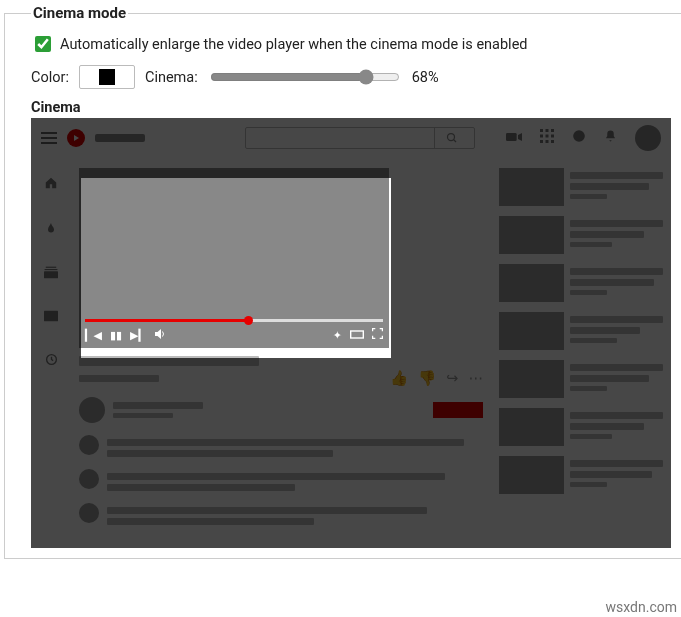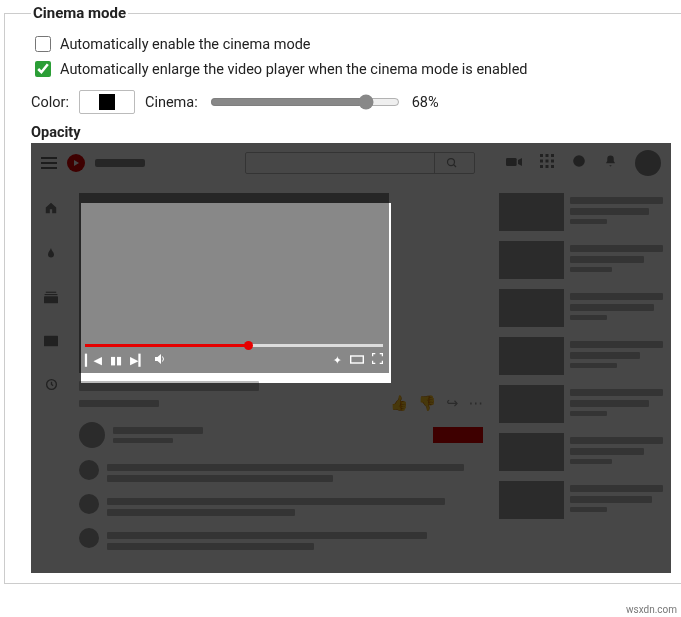--- a/index.html
+++ b/index.html
@@ -116,49 +116,45 @@
   .rel{display:flex;gap:6px;margin-bottom:10px;}
   .thumb{width:65px;height:38px;background:#999;flex:0 0 auto;}
   .rlines{flex:1;}
   
   .overlay2 {
     position:absolute;
     inset:0;
     pointer-events:none;
   }
   .ov-part{position:absolute;background:rgba(0,0,0,0.72);}
-  .watermark{position:absolute;bottom:2px;right:4px;font-size:10px;color:#777;text-align:right;}
+  .watermark{position:absolute;bottom:2px;right:4px;font-size:14px;color:#777;text-align:right;}
 </style>
 </head>
 <body>
 
 <fieldset>
   <legend>Cinema mode</legend>
 
-  <label class="row">
-    <input type="checkbox" style="">
-    <span>Automatically enable the cinema mode</span>
-  </label>
 
   <label class="row">
     <input type="checkbox" checked="" style="">
     <span>Automatically enlarge the video player when the cinema mode is enabled</span>
   </label>
 
   <div class="controls">
     <span>Color:</span>
     <div class="swatch-wrap">
       <div class="swatch-inner" style="background: rgb(0, 0, 0);"></div>
     </div>
     <span>Cinema:</span>
     <input type="range" min="0" max="100" value="85" style="">
     <span>68%</span>
   </div>
 
-  <div class="preview-label">Opacity</div>
+  <div class="preview-label">Cinema</div>
 
   <div class="preview">
     <div class="yt">
       <div class="yt-topbar">
         <div class="hamburger">
             <span></span>
             <span></span>
             <span></span>
           </div>
         <div class="yt-logo"></div>

